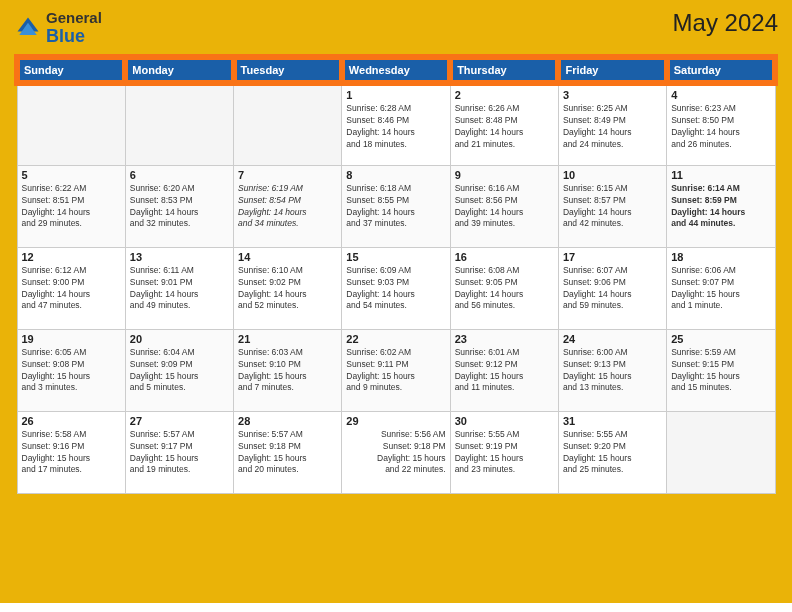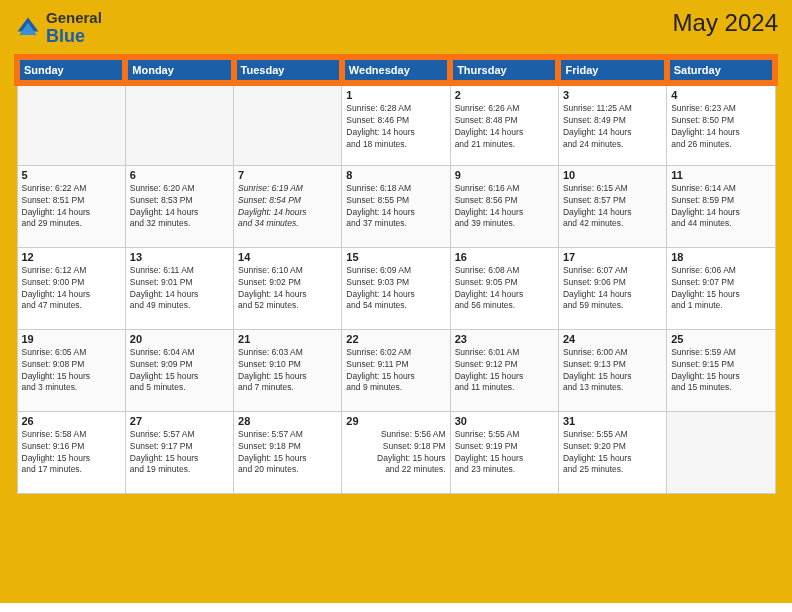--- a/index.html
+++ b/index.html
@@ -147,21 +147,21 @@
           </td>
           <td>
             <span class="day-num">2</span>
             <div class="day-content" style="white-space: pre-line;">Sunrise: 6:26 AM
 Sunset: 8:48 PM
 Daylight: 14 hours
 and 21 minutes.</div>
           </td>
           <td>
             <span class="day-num">3</span>
-            <div class="day-content" style="white-space: pre-line;">Sunrise: 11:25 AM
+            <div class="day-content" style="white-space: pre-line;">Sunrise: 6:25 AM
 Sunset: 8:49 PM
 Daylight: 14 hours
 and 24 minutes.</div>
           </td>
           <td>
             <span class="day-num">4</span>
             <div class="day-content" style="white-space: pre-line;">Sunrise: 6:23 AM
 Sunset: 8:50 PM
 Daylight: 14 hours
 and 26 minutes.</div>
@@ -205,21 +205,21 @@
           </td>
           <td>
             <span class="day-num">10</span>
             <div class="day-content" style="white-space: pre-line;">Sunrise: 6:15 AM
 Sunset: 8:57 PM
 Daylight: 14 hours
 and 42 minutes.</div>
           </td>
           <td>
             <span class="day-num">11</span>
-            <div class="day-content" style="white-space: pre-line;">Sunrise: 6:14 AM
+            <div class="day-content" style="white-space: pre-line; font-weight: bold;">Sunrise: 6:14 AM
 Sunset: 8:59 PM
 Daylight: 14 hours
 and 44 minutes.</div>
           </td>
         </tr>
         <tr>
           <td>
             <span class="day-num">12</span>
             <div class="day-content" style="white-space: pre-line;">Sunrise: 6:12 AM
 Sunset: 9:00 PM

